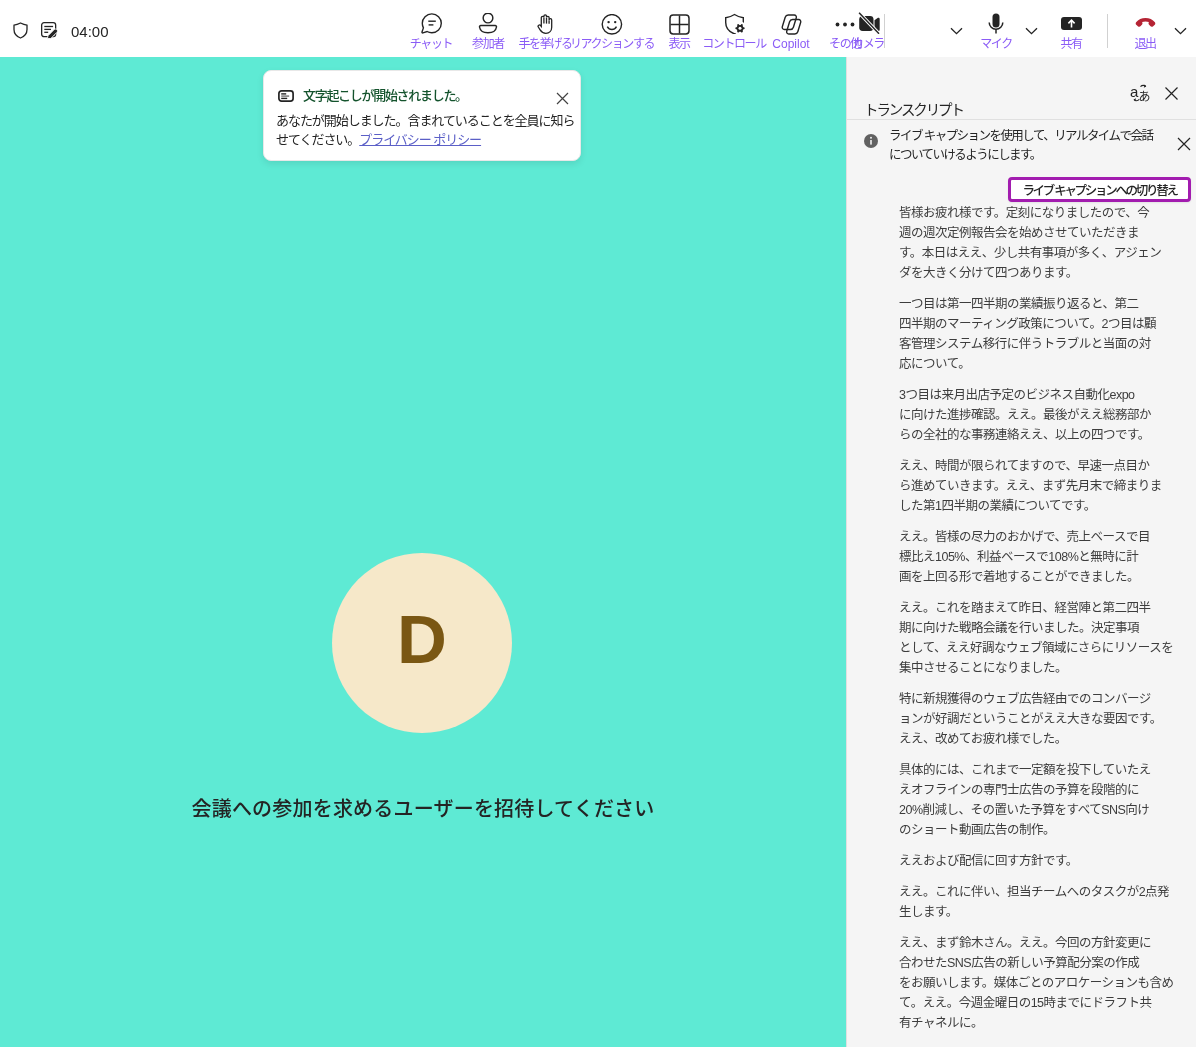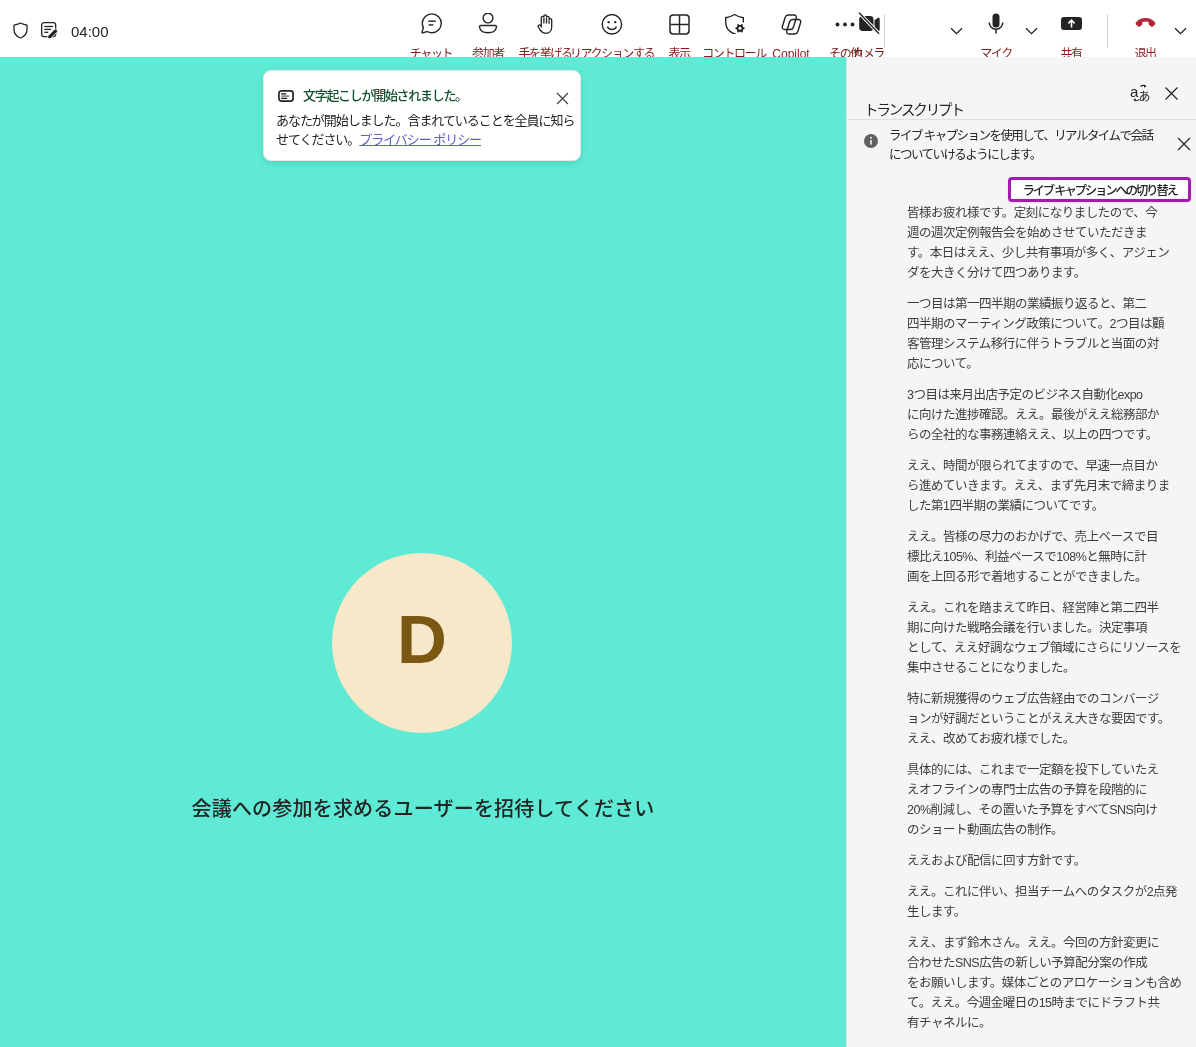--- a/index.html
+++ b/index.html
@@ -3,21 +3,21 @@
 <meta charset="utf-8">
 <style>
 * { margin:0; padding:0; box-sizing:border-box; }
 html,body { width:1196px; height:1047px; overflow:hidden; background:#fff;
   font-family:"Liberation Sans","Noto Sans CJK JP",sans-serif; }
 #topbar { position:absolute; left:0; top:0; width:984px; height:57px; background:#fff; }
 #stage { position:absolute; left:0; top:57px; width:846px; height:990px; background:#5eead4; }
 #panel { position:absolute; left:846px; top:57px; width:350px; height:990px; background:#f5f5f5; border-left:1px solid #e0e0e0; }
 .tbtn { position:absolute; top:9px; text-align:center; color:#242424; }
 .tbtn .ic { height:26px; display:flex; align-items:flex-end; justify-content:center; }
-.tbtn .lbl { font-size:12px; line-height:12px; margin-top:13px; color:#7f1d1d; white-space:nowrap; letter-spacing:-1.4px; }
+.tbtn .lbl { font-size:12px; line-height:12px; margin-top:3px; color:#8b5cf6; white-space:nowrap; letter-spacing:-1.4px; }
 .vdiv { position:absolute; top:14px; height:34px; width:1px; background:#d1d1d1; }
 .chev { position:absolute; top:27px; }
 svg { display:block; }
 #timer { position:absolute; left:71px; top:23px; font-size:15px; color:#242424; }
 
 #notif { position:absolute; left:263px; top:70px; width:318px; height:91px; background:#fff;
   border:1px solid #e8e8e8; border-radius:8px; box-shadow:0 3px 7px rgba(0,0,0,.09); }
 #notif .ntitle { position:absolute; left:39px; top:14px; font-size:13px; font-weight:500;
   letter-spacing:-1.3px; color:#14532d; white-space:nowrap; }
 #notif .nbody { position:absolute; left:12px; top:40px; font-size:13px; line-height:19px;
@@ -38,21 +38,21 @@
 #binfo { position:absolute; left:864px; top:134px; }
 #btext { position:absolute; left:889px; top:127px; font-size:12.5px; line-height:19px;
   letter-spacing:-1.55px; color:#242424; white-space:nowrap; }
 #bx { position:absolute; left:1177px; top:137px; }
 #capbtn { position:absolute; left:1008px; top:177px; width:183px; height:25px; background:#fff;
   border:3px solid #a21caf; border-radius:4px; font-size:12.5px; font-weight:500;
   letter-spacing:-2.3px; color:#242424; text-align:center; line-height:22px; white-space:nowrap; box-shadow:0 1px 2px rgba(0,0,0,.08); }
 #transcript { position:absolute; left:899px; top:206px; width:290px; height:842px; overflow:hidden;
   font-size:12.5px; line-height:20px; letter-spacing:-0.5px; color:#3d3d3d; }
 #transcript .tw { position:relative; top:-3px; }
-#transcript p { margin:0 0 11px 8px; white-space:nowrap; }
+#transcript p { margin:0 0 11px 0; white-space:nowrap; }
 </style>
 </head>
 <body>
 <div id="topbar">
   <svg style="position:absolute;left:13px;top:22px" width="15" height="17" viewBox="0 0 15 17" fill="none" stroke="#242424" stroke-width="1.3">
     <path d="M1 3.2 C3.5 2.8 5.5 2 7.5 1 C9.5 2 11.5 2.8 14 3.2 L14 7.5 C14 11.5 11.5 14.5 7.5 16 C3.5 14.5 1 11.5 1 7.5 Z"></path>
   </svg>
   <svg style="position:absolute;left:41px;top:22px" width="19" height="17" viewBox="0 0 19 17">
     <rect x="0.65" y="0.65" width="14" height="14" rx="2.4" fill="none" stroke="#242424" stroke-width="1.3"></rect>
     <line x1="3.3" y1="4.5" x2="12.1" y2="4.5" stroke="#242424" stroke-width="1.3"></line>

